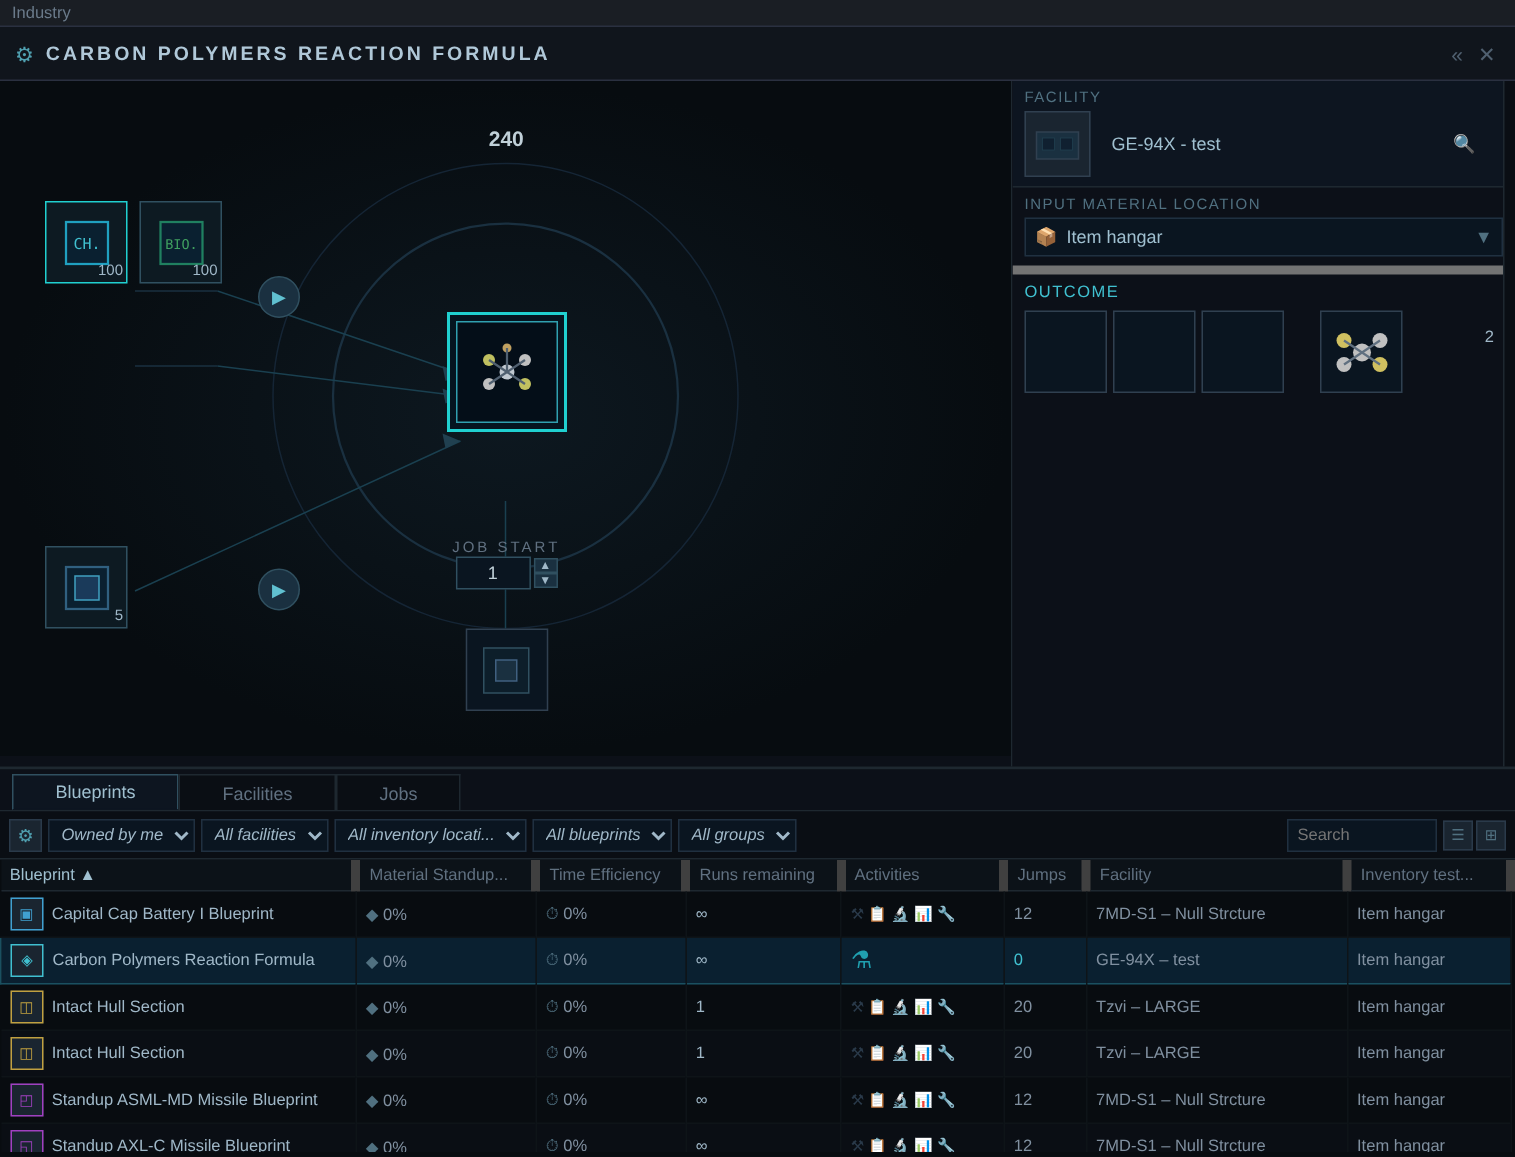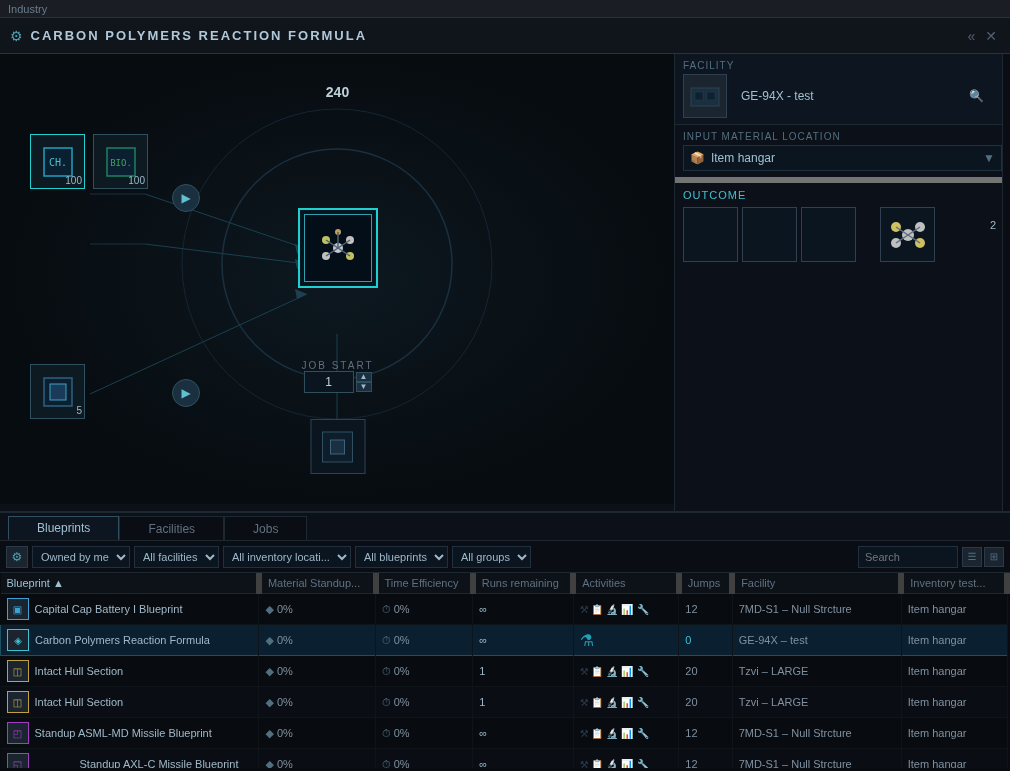--- a/index.html
+++ b/index.html
@@ -441,20 +441,21 @@
       font-size: 12px;
     }
     .toolbar-select {
       height: 22px;
       background: #0a1520;
       border: 1px solid #203040;
       color: #a0b8c8;
       font-size: 11px;
       padding: 0 4px;
       cursor: pointer;
+      font-style: italic;
     }
     .search-box {
       margin-left: auto;
       height: 22px;
       background: #0a1520;
       border: 1px solid #203040;
       color: #a0b8c8;
       font-size: 11px;
       padding: 0 6px;
       width: 100px;
@@ -962,21 +963,21 @@
       <span style="color:#2a3a4a;font-size:10px;">⚒ 📋 🔬 📊 🔧</span>
     </td>
     <td style="color:#8090a0;">12</td>
     <td>7MD-S1 – Null Strcture</td>
     <td>Item hangar</td>
   </tr>
           <tr>
     <td>
       <div style="display:flex;align-items:center;gap:6px;">
         <div class="bp-icon" style="background:#1a2530;border:1px solid #a040c0;width:22px;height:22px;display:inline-flex;align-items:center;justify-content:center;font-size:10px;color:#a040c0;">◱</div>
-        <span style="color:#a0b8c8;margin-left:45px;">Standup AXL-C Missile Blueprint</span>
+        <span style="color:#a0b8c8;">Standup AXL-C Missile Blueprint</span>
       </div>
     </td>
     <td>
       <span style="color:#507080;">◆</span>
       <span> 0%</span>
     </td>
     <td>
       <span style="color:#507080;">⏱</span>
       <span> 0%</span>
     </td>

